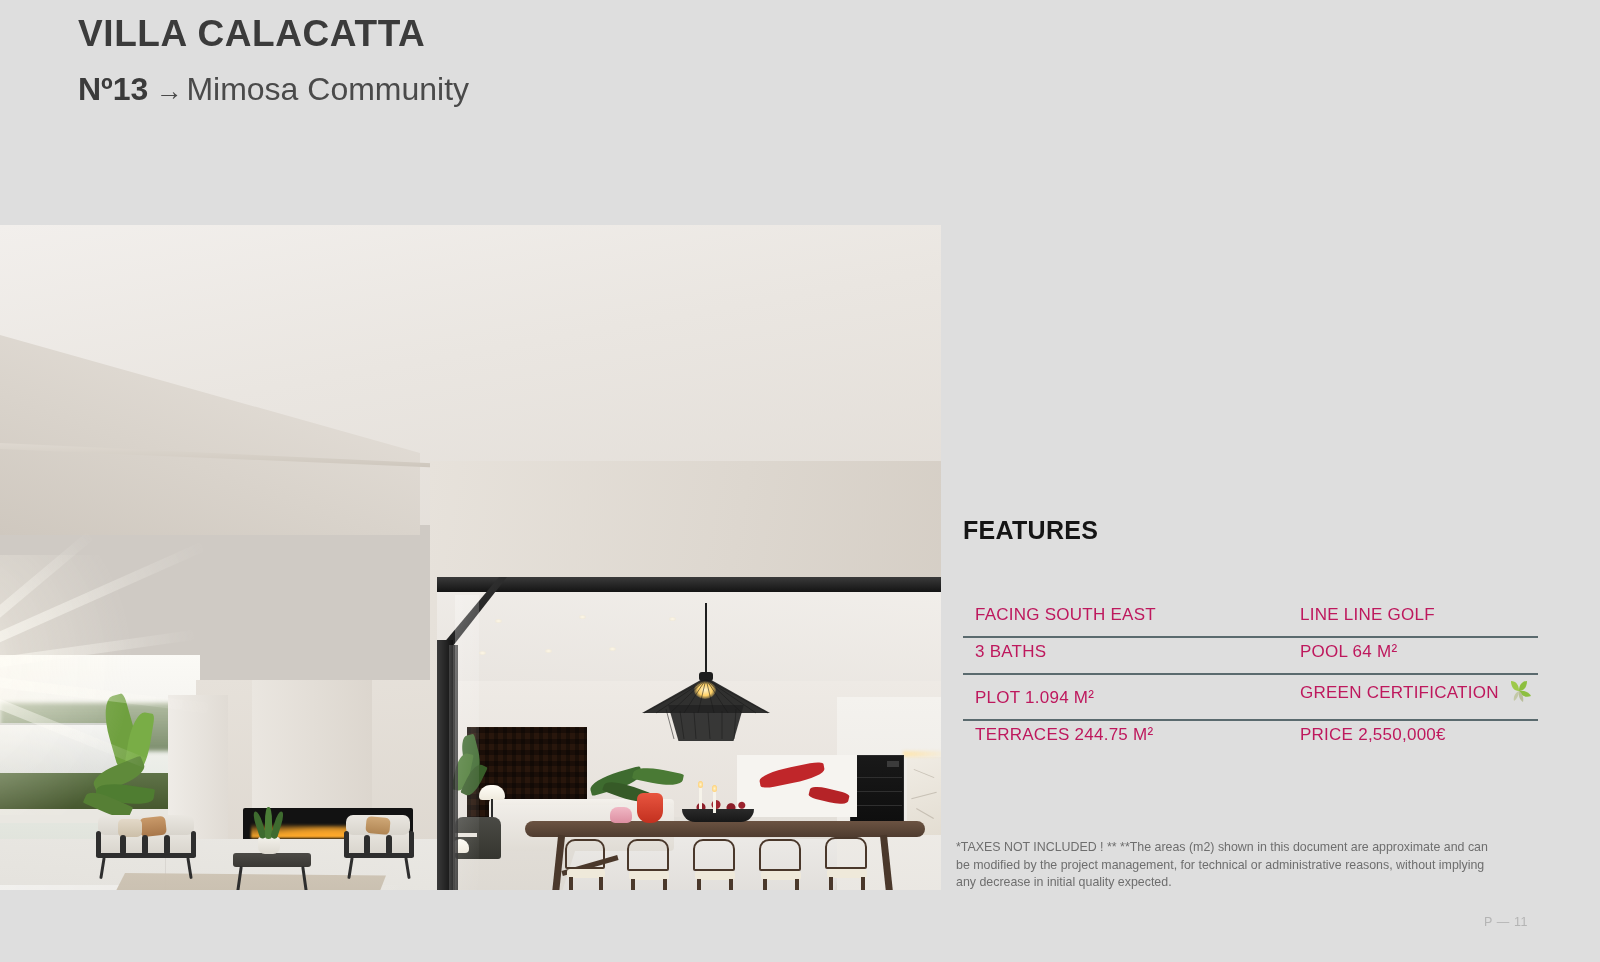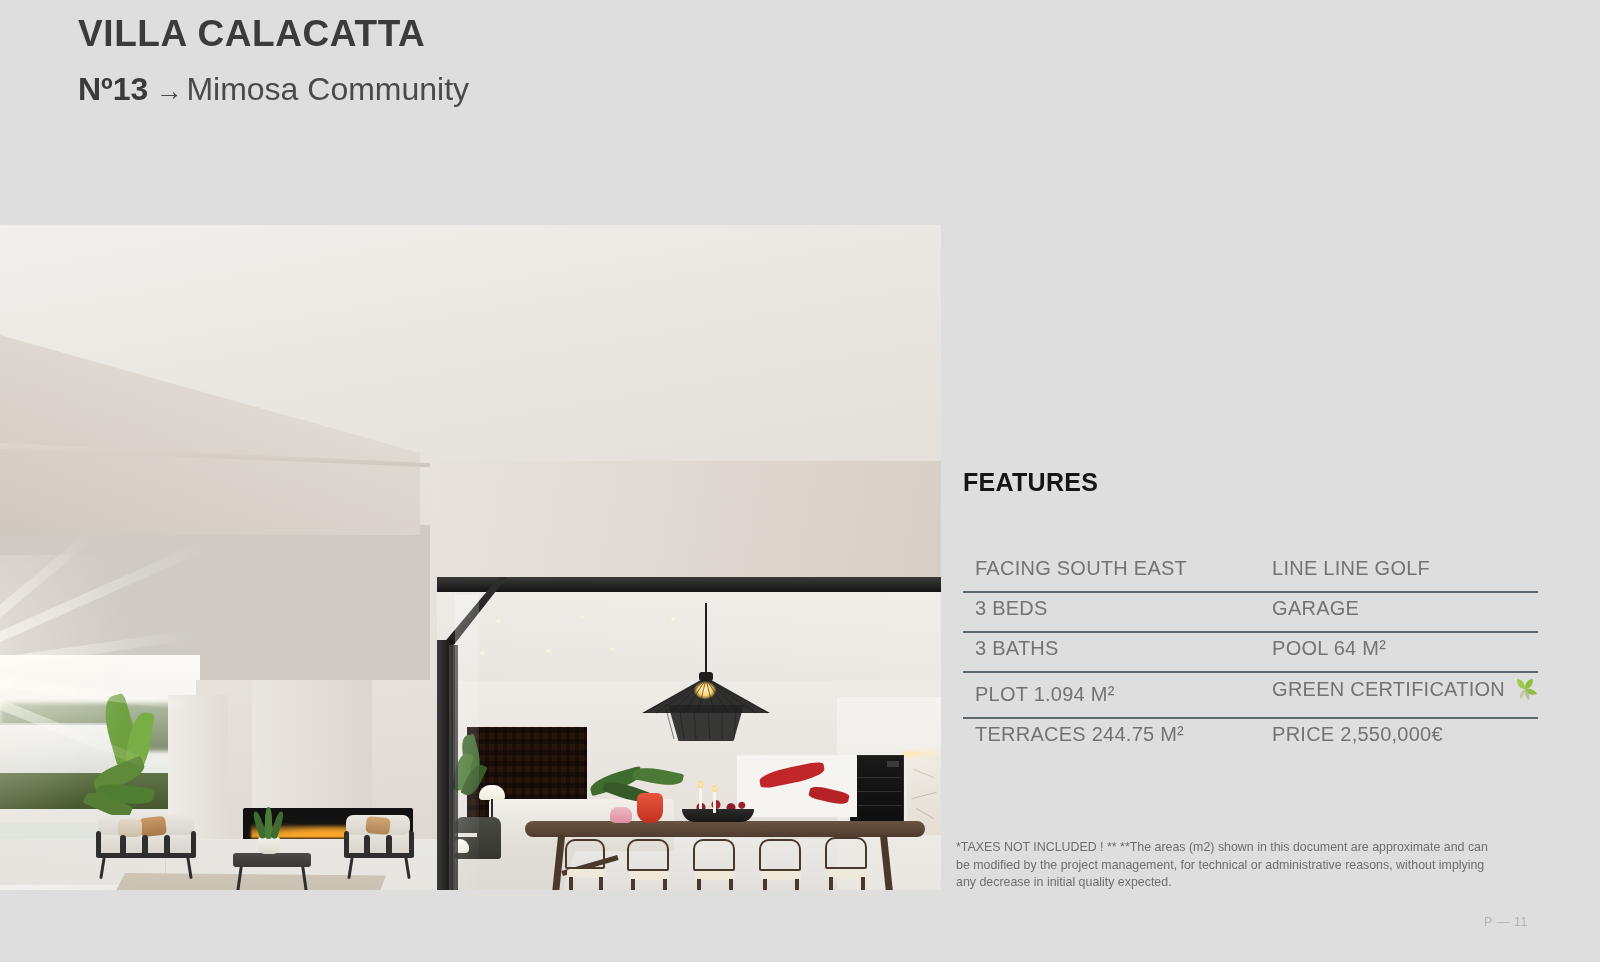--- a/index.html
+++ b/index.html
@@ -208,28 +208,28 @@
     clip-path:polygon(0 74px,62px 0,70px 0,12px 74px); }
   .frame-left { left:437px; top:415px; width:16px; height:262px;
     background:linear-gradient(90deg,#3a3a3a,#121212); }
   .frame-left2 { left:449px; top:420px; width:9px; height:250px;
     background:linear-gradient(90deg,#4a4a4a,#1d1d1d); opacity:.85; }
   .glass-sheen { left:455px; top:370px; width:24px; height:300px;
     background:linear-gradient(100deg,rgba(255,255,255,.30),rgba(255,255,255,0)); }
 
   
   .features {
-    position:absolute; left:963px; top:468px; width:575px;
+    position:absolute; left:963px; top:516px; width:575px;
   }
   .features-title {
     font-size:25px; font-weight:bold; letter-spacing:.3px; color:#151515;
   }
   .ftable { margin-top:56px; width:575px; border-collapse:collapse; }
   .ftable td {
-    font-size:20px; color:#737373; letter-spacing:.25px;
+    font-size:17px; color:#be185d; letter-spacing:.25px;
     padding:4px 0 11px 12px; vertical-align:bottom; white-space:nowrap;
   }
   .ftable tr { border-bottom:2.5px solid #5a6a6e; }
   .ftable tr:last-child { border-bottom:none; }
   .ftable td.col-right { padding-left:18px; width:256px; }
   .ftable td.bold { font-weight:normal; }
   .leaf-wrap { display:inline-block; vertical-align:-5px; margin-left:7px; }
 
   .disclaimer {
     position:absolute; left:956px; top:839px; width:545px;
@@ -451,24 +451,20 @@
 
 <div class="features">
   <div class="features-title">FEATURES</div>
   <table class="ftable">
     <tbody>
         <tr>
           <td>FACING SOUTH EAST</td>
           <td class="col-right">LINE LINE GOLF</td>
         </tr>
         <tr>
-          <td>3 BEDS</td>
-          <td class="col-right">GARAGE</td>
-        </tr>
-        <tr>
           <td>3 BATHS</td>
           <td class="col-right">POOL 64 M²</td>
         </tr>
         <tr>
           <td>PLOT 1.094 M²</td>
           <td class="col-right">GREEN CERTIFICATION<span class="leaf-wrap"><svg width="26" height="24" viewBox="0 0 26 24">
                 <path d="M13 12 C13 5, 17 2, 21 2 C21 8, 18 12, 13 12 Z" fill="#8dbf3f"></path>
                 <path d="M13 12 C8 12, 5 8, 5 2 C10 2, 13 6, 13 12 Z" fill="#9ec94a"></path>
                 <path d="M13 12 C18 11, 23 13, 25 17 C20 19, 15 17, 13 12 Z" fill="#8dbf3f"></path>
                 <path d="M13 12 C12 17, 14 21, 17 23 C18 18, 16 14, 13 12 Z" fill="#b9bd9a"></path>

